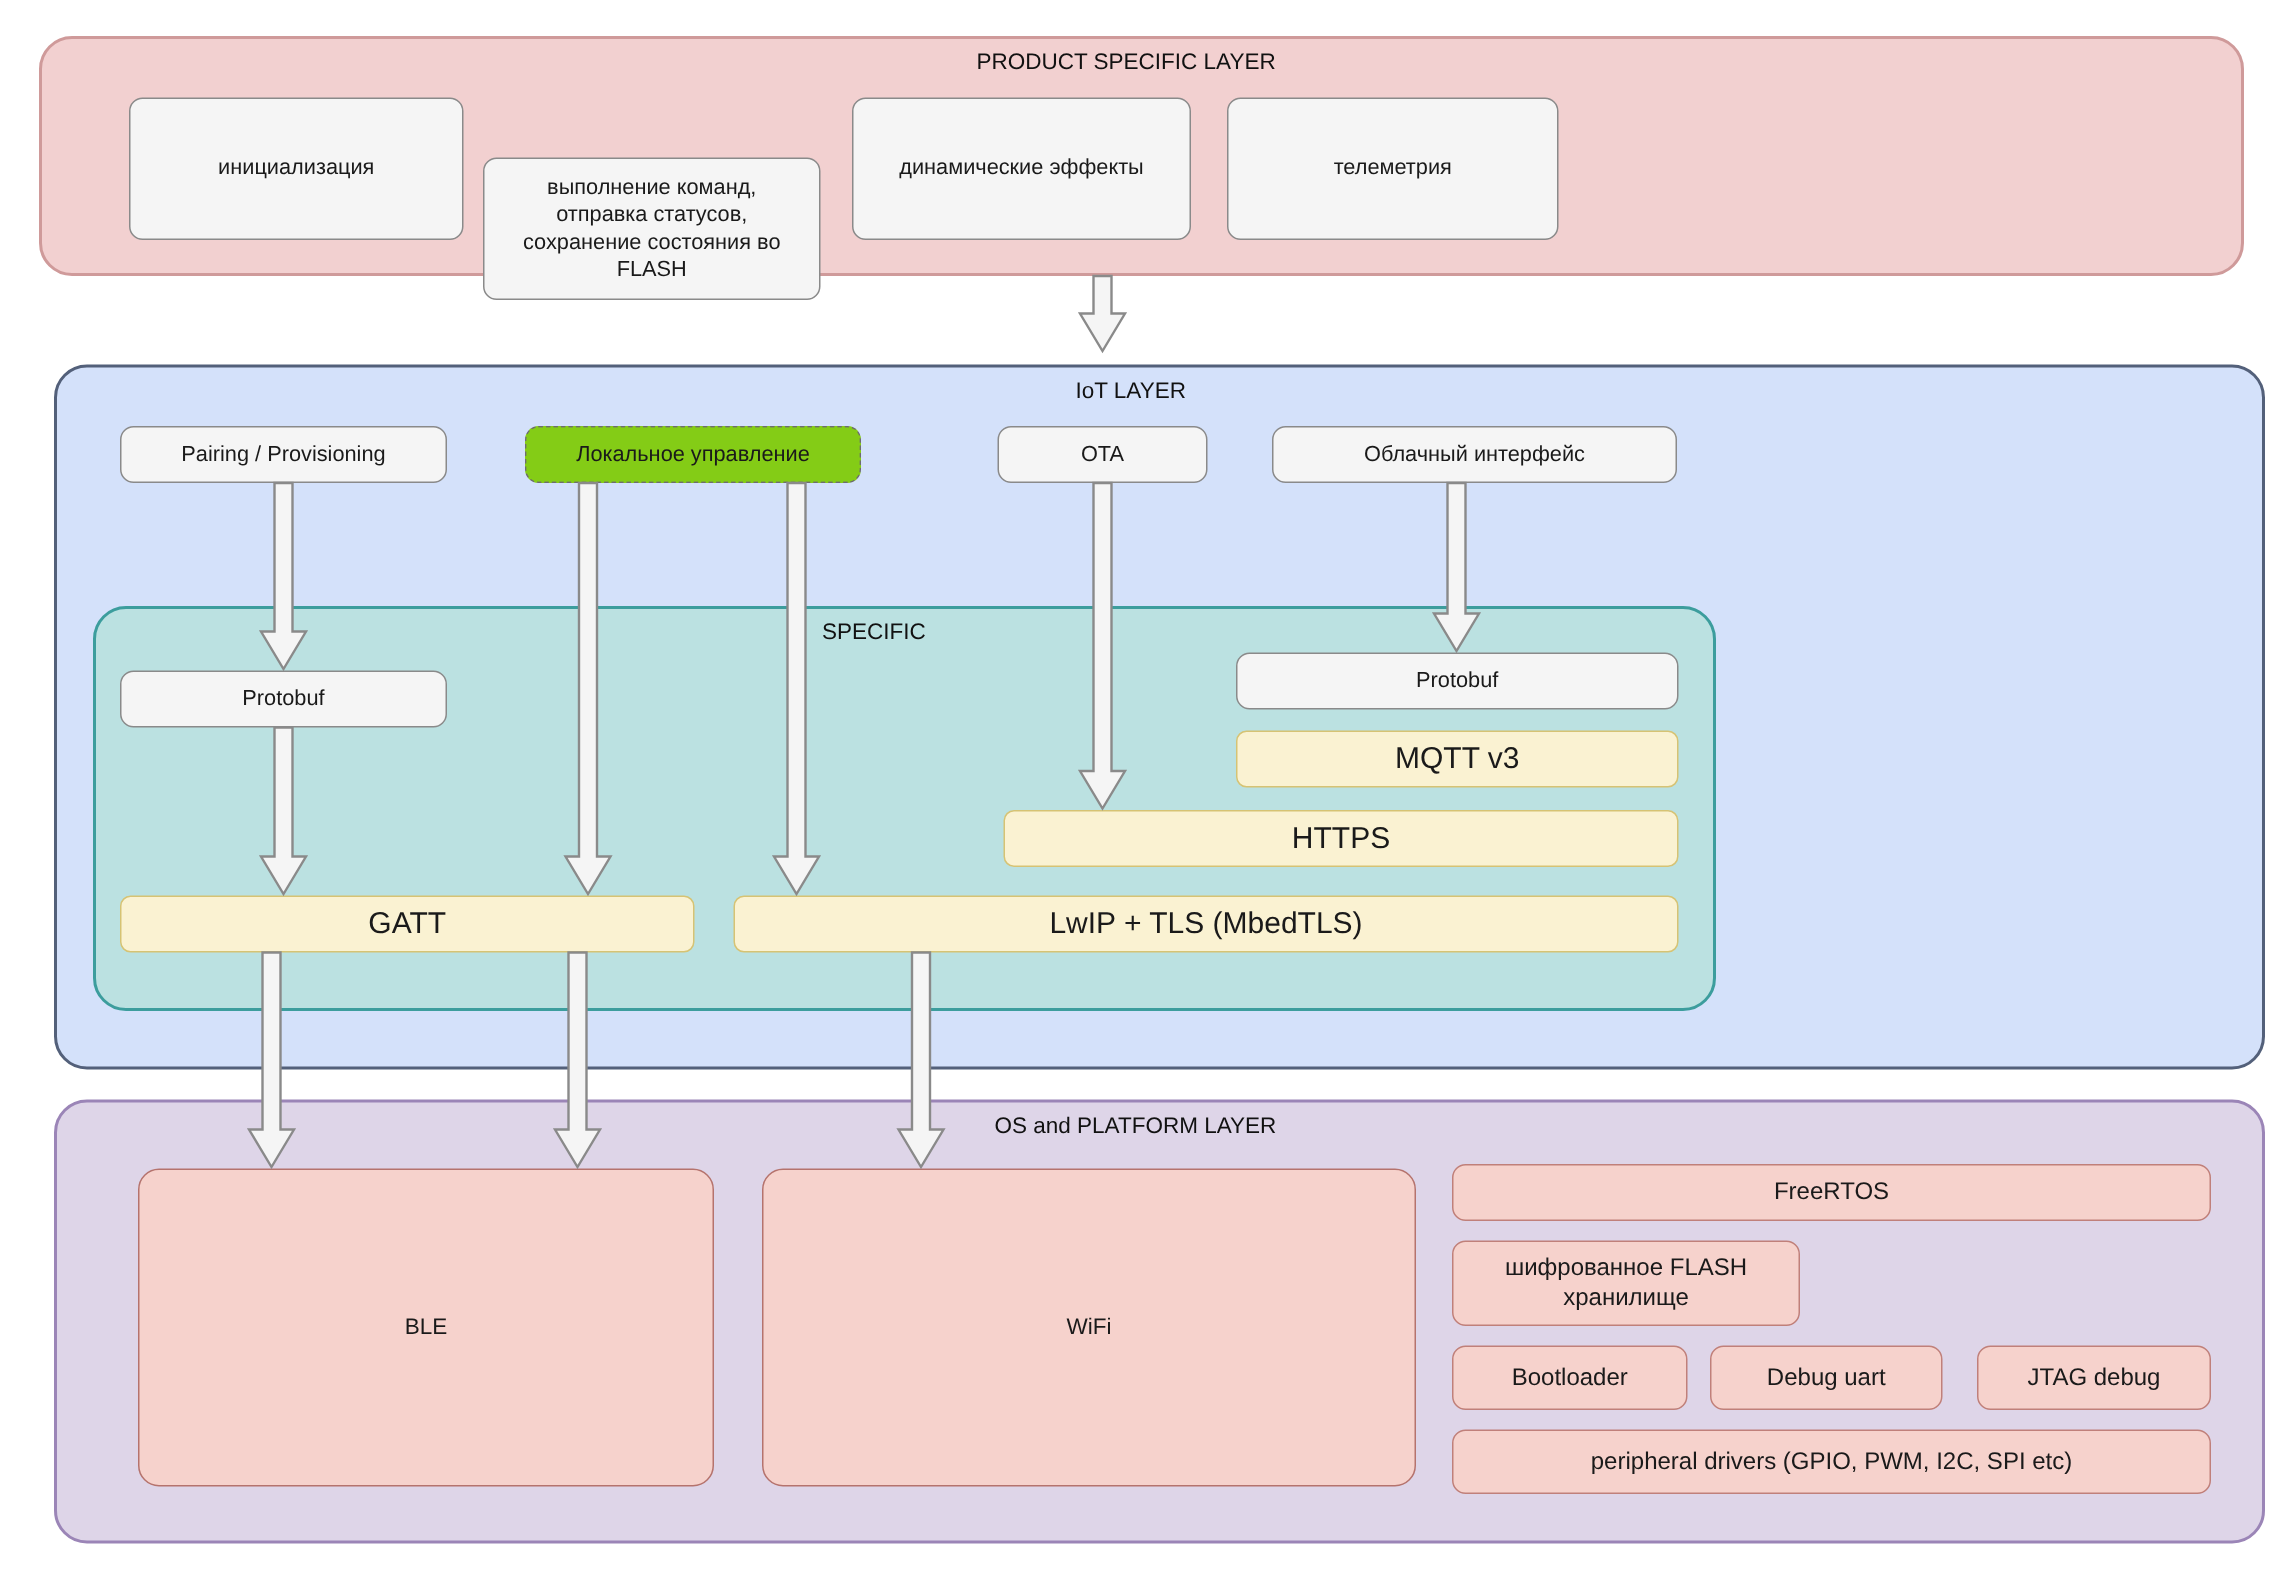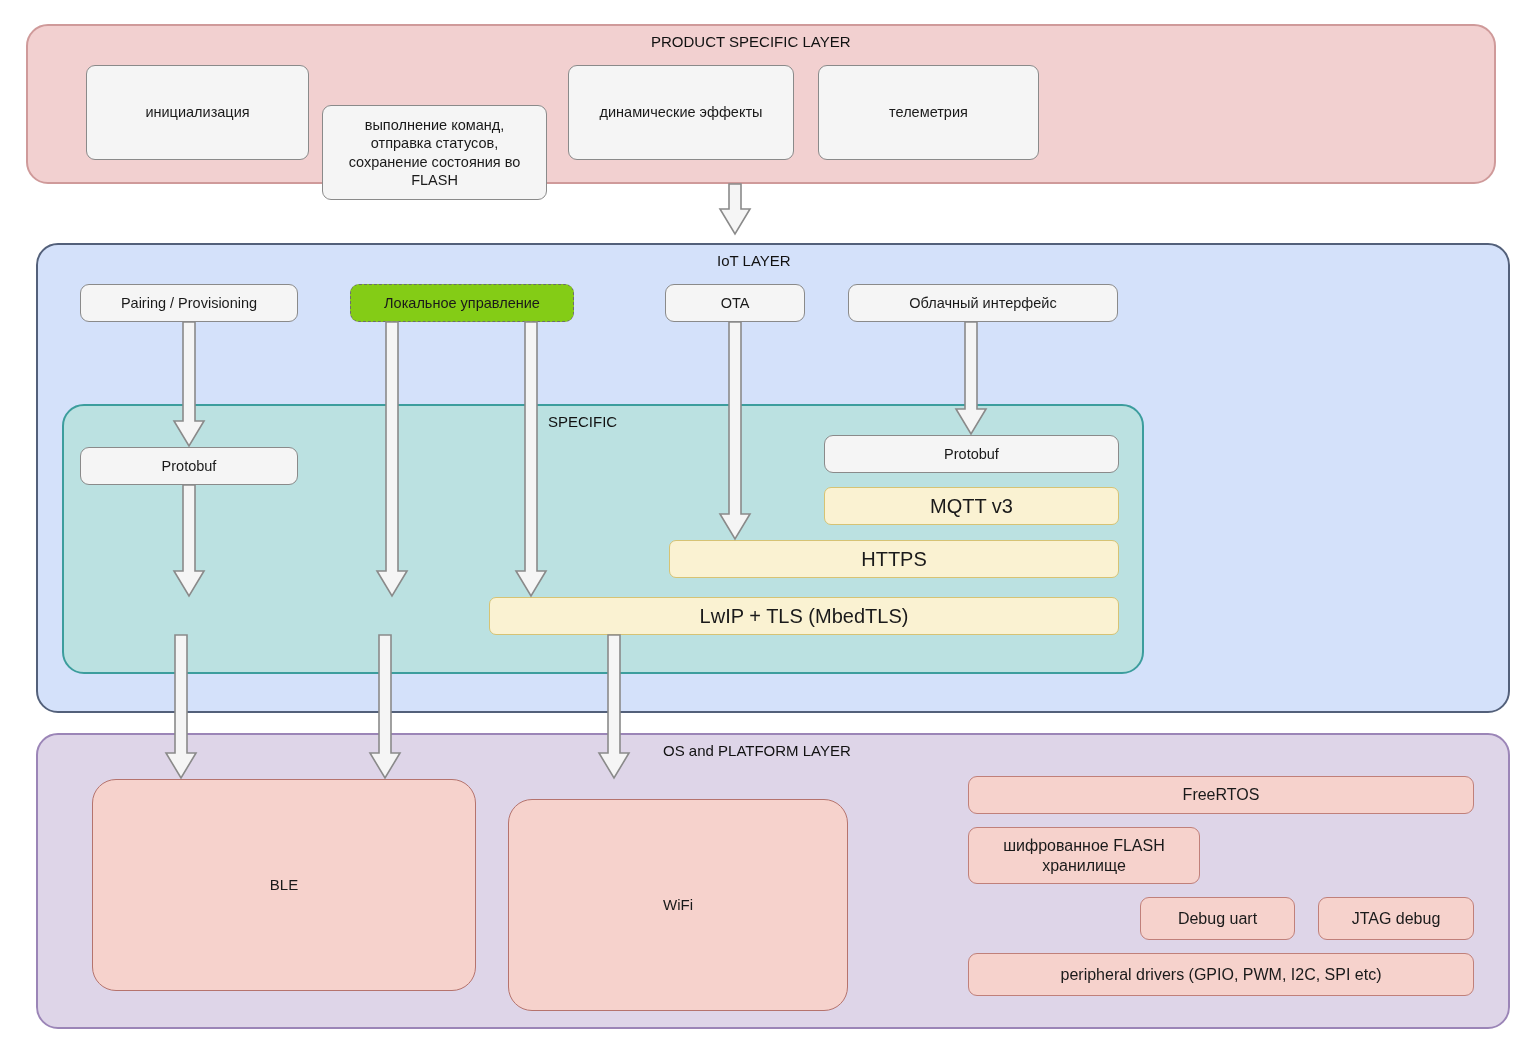--- a/index.html
+++ b/index.html
@@ -74,21 +74,21 @@
   }
   .box-pink {
     background: #f6d2cc;
     border: 1.5px solid #c0807a;
     border-radius: 9px;
     font-size: 16px;
   }
   .box-pink-big {
     background: #f6d2cc;
     border: 1.5px solid #b5736d;
-    border-radius: 24px;
+    border-radius: 14px;
     font-size: 15px;
   }
 
   
   #arrows {
     position: absolute;
     inset: 0;
     pointer-events: none;
   }
 </style>
@@ -120,42 +120,44 @@
   <div class="node box-grey" style="left:665px; top:284px; width:140px; height:38px;">OTA</div>
 
   <div class="node box-grey" style="left:848px; top:284px; width:270px; height:38px;">Облачный интерфейс</div>
 
   <div class="layer layer-transport" style="left:62px; top:404px; width:1082px; height:270px;">
   </div>
   <div class="layer-title" style="left:548px; top:413px;">SPECIFIC</div>
 
   <div class="node box-grey" style="left:80px; top:447px; width:218px; height:38px;">Protobuf</div>
 
+  <div class="node box-yellow" style="left:80px; top:597px; width:383px; height:38px;">GATT</div>
 
   <div class="node box-grey" style="left:824px; top:435px; width:295px; height:38px;">Protobuf</div>
 
   <div class="node box-yellow" style="left:824px; top:487px; width:295px; height:38px;">MQTT v3</div>
 
   <div class="node box-yellow" style="left:669px; top:540px; width:450px; height:38px;">HTTPS</div>
 
   <div class="node box-yellow" style="left:489px; top:597px; width:630px; height:38px;">LwIP + TLS (MbedTLS)</div>
 
   <div class="layer layer-os" style="left:36px; top:733px; width:1474px; height:296px;">
   </div>
   <div class="layer-title" style="left:663px; top:742px;">OS and PLATFORM LAYER</div>
 
   <div class="node box-pink-big" style="left:92px; top:779px; width:384px; height:212px;">BLE</div>
 
-  <div class="node box-pink-big" style="left:508px; top:799px; width:340px; height:212px;">WiFi</div>
+  <div class="node box-pink-big" style="left:508px; top:779px; width:436px; height:212px;">WiFi</div>
 
   <div class="node box-pink" style="left:968px; top:776px; width:506px; height:38px;">FreeRTOS</div>
 
   <div class="node box-pink" style="left:968px; top:827px; width:232px; height:57px; padding:0 8px;">шифрованное FLASH хранилище</div>
 
 
+  <div class="node box-pink" style="left:968px; top:897px; width:157px; height:43px;">Bootloader</div>
 
   <div class="node box-pink" style="left:1140px; top:897px; width:155px; height:43px;">Debug uart</div>
 
   <div class="node box-pink" style="left:1318px; top:897px; width:156px; height:43px;">JTAG debug</div>
 
   <div class="node box-pink" style="left:968px; top:953px; width:506px; height:43px;">peripheral drivers (GPIO, PWM, I2C, SPI etc)</div>
 
   <svg id="arrows" width="1522" height="1050" viewBox="0 0 1522 1050">
     <defs>
       

